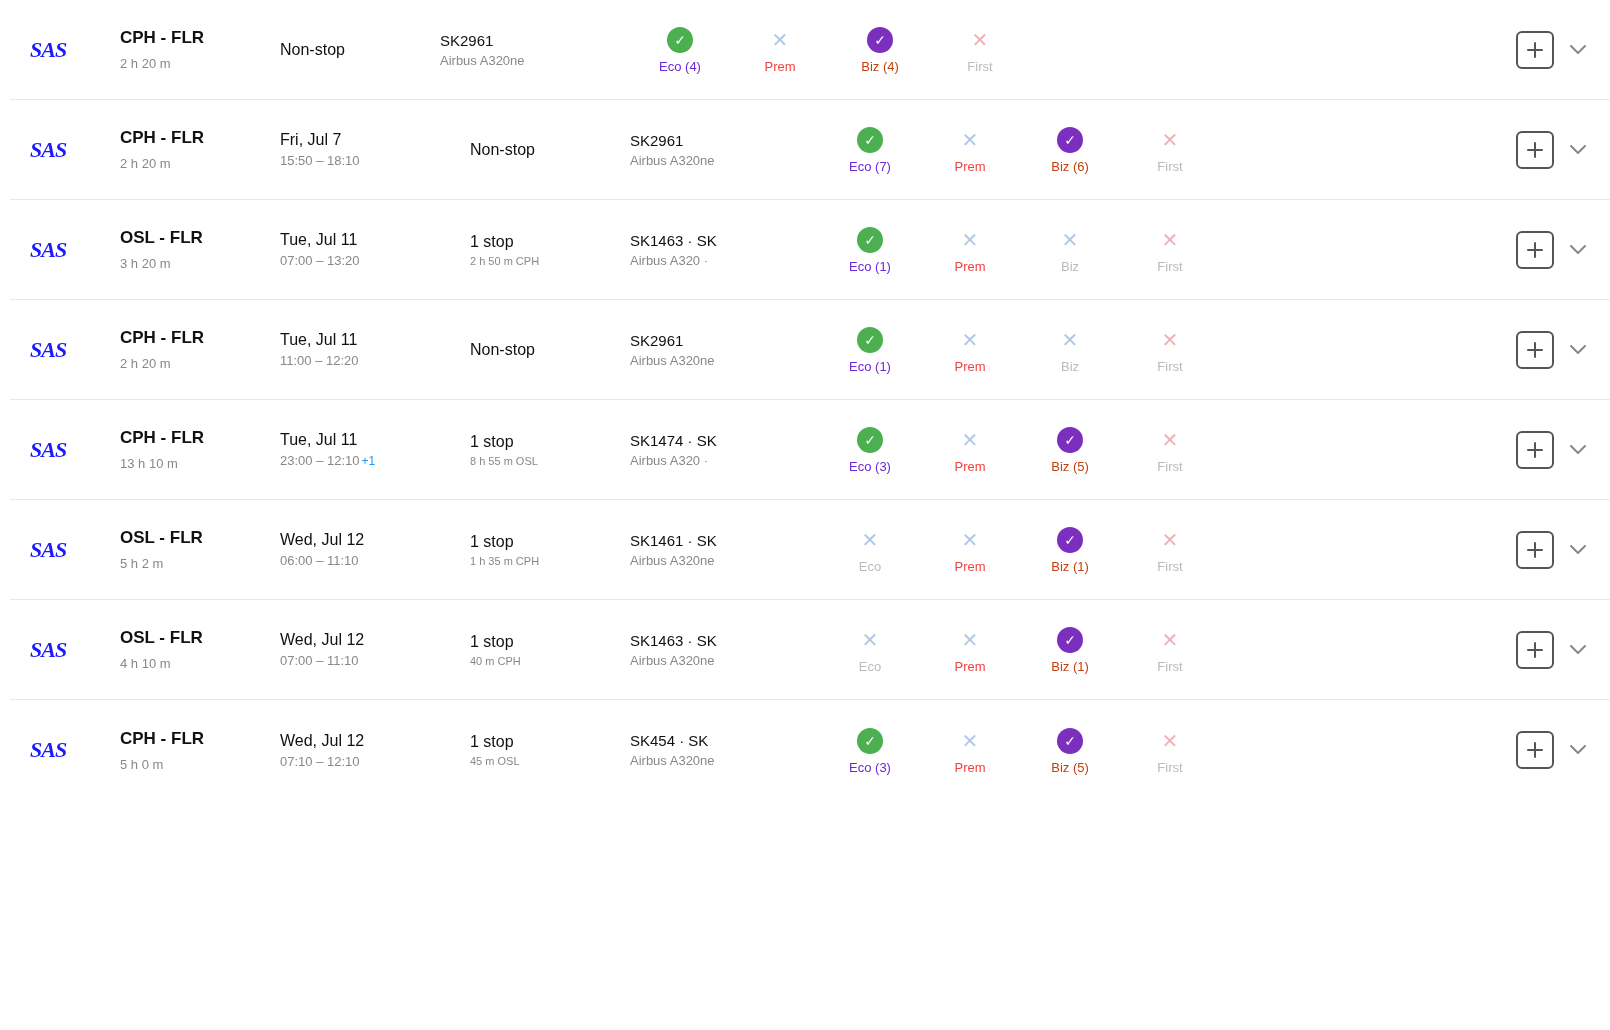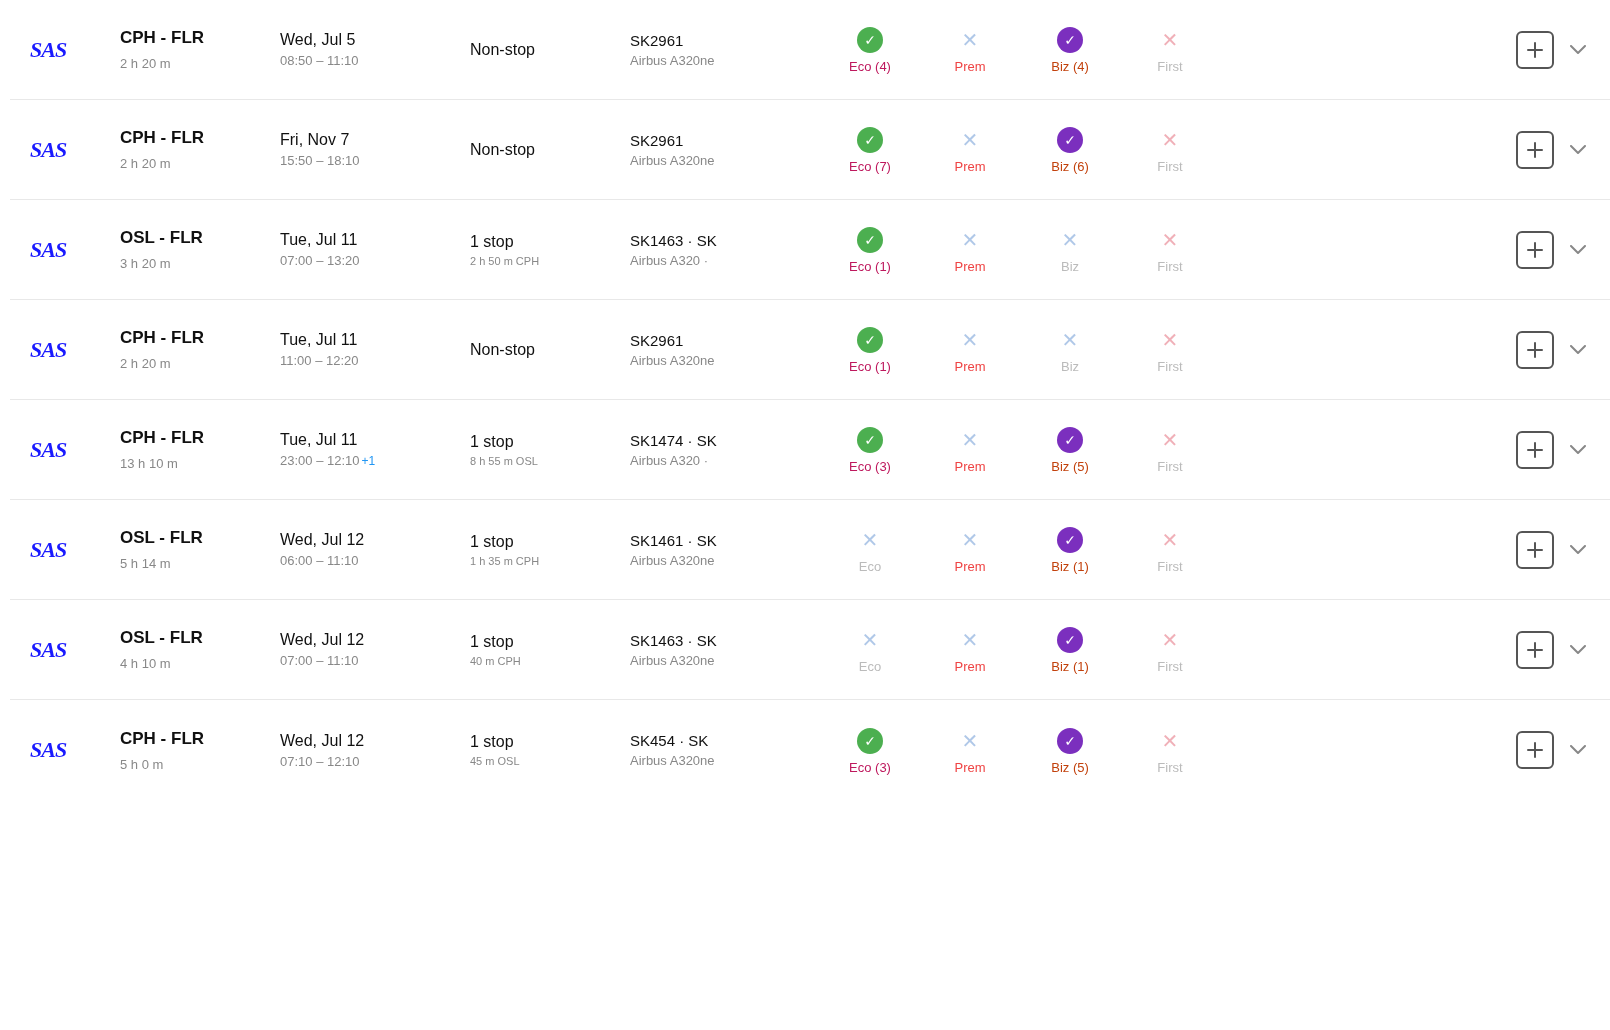--- a/index.html
+++ b/index.html
@@ -161,43 +161,39 @@
       display: flex;
       align-items: center;
       justify-content: center;
       color: white;
       font-size: 14px;
     }
     .seat-label {
       font-size: 13px;
       margin-top: 4px;
     }
-    .seat-label.eco-available { color: #be185d; }
+    .seat-label.eco-available { color: #6d28d9; }
     .seat-label.eco-unavailable { color: #bbb; }
     .seat-label.prem { color: #ef4444; }
     .seat-label.biz-available { color: #c2410c; }
     .seat-label.biz-unavailable { color: #bbb; }
     .seat-label.first { color: #bbb; }
   </style>
 </head>
 <body>
 
 <div class="flight-list">
 <div class="flight-row">
       <div class="col-logo">
         <span class="sas-logo">SAS</span>
       </div>
       <div class="col-route">
         <div class="route-name">CPH - FLR</div>
         <div class="route-duration">2 h 20 m</div>
       </div>
-      <div class="col-date">
-        <div class="date-label">Wed, Jul 5</div>
-        <div class="date-time">08:50 – 11:10</div>
-      </div>
       <div class="col-stops">
         <div class="stops-label">Non-stop</div>
       </div>
       <div class="col-flight">
         <div class="flight-number">SK2961</div>
         <div class="flight-aircraft">Airbus A320ne</div>
       </div>
       <div class="seat-col">
         <div class="seat-icon-wrap">
           <div class="check-circle">✓</div>
@@ -238,21 +234,21 @@
     </div>
     <div class="flight-row">
       <div class="col-logo">
         <span class="sas-logo">SAS</span>
       </div>
       <div class="col-route">
         <div class="route-name">CPH - FLR</div>
         <div class="route-duration">2 h 20 m</div>
       </div>
       <div class="col-date">
-        <div class="date-label">Fri, Nov 7</div>
+        <div class="date-label">Fri, Jul 7</div>
         <div class="date-time">15:50 – 18:10</div>
       </div>
       <div class="col-stops">
         <div class="stops-label">Non-stop</div>
       </div>
       <div class="col-flight">
         <div class="flight-number">SK2961</div>
         <div class="flight-aircraft">Airbus A320ne</div>
       </div>
       <div class="seat-col">
@@ -465,21 +461,21 @@
           </svg>
         </div>
       </div>
     </div>
     <div class="flight-row">
       <div class="col-logo">
         <span class="sas-logo">SAS</span>
       </div>
       <div class="col-route">
         <div class="route-name">OSL - FLR</div>
-        <div class="route-duration">5 h 14 m</div>
+        <div class="route-duration">5 h 2 m</div>
       </div>
       <div class="col-date">
         <div class="date-label">Wed, Jul 12</div>
         <div class="date-time">06:00 – 11:10</div>
       </div>
       <div class="col-stops">
         <div class="stops-label">1 stop</div>
         <div class="stops-detail">1 h 35 m CPH</div>
       </div>
       <div class="col-flight">

